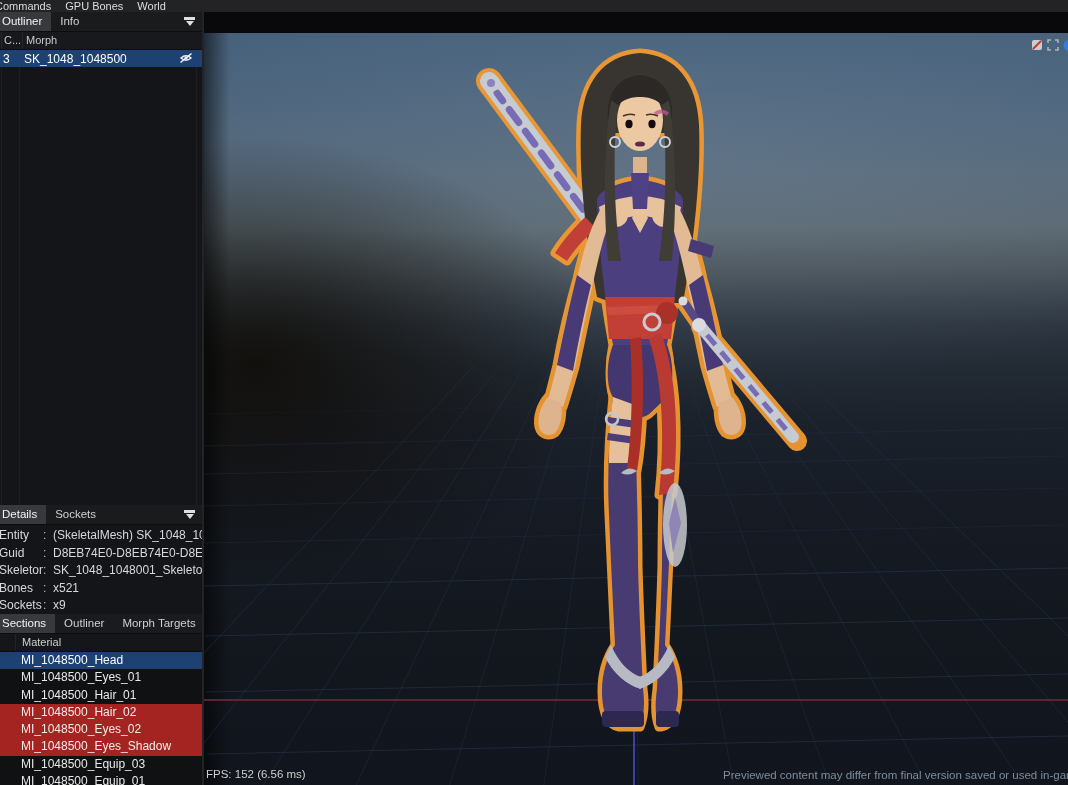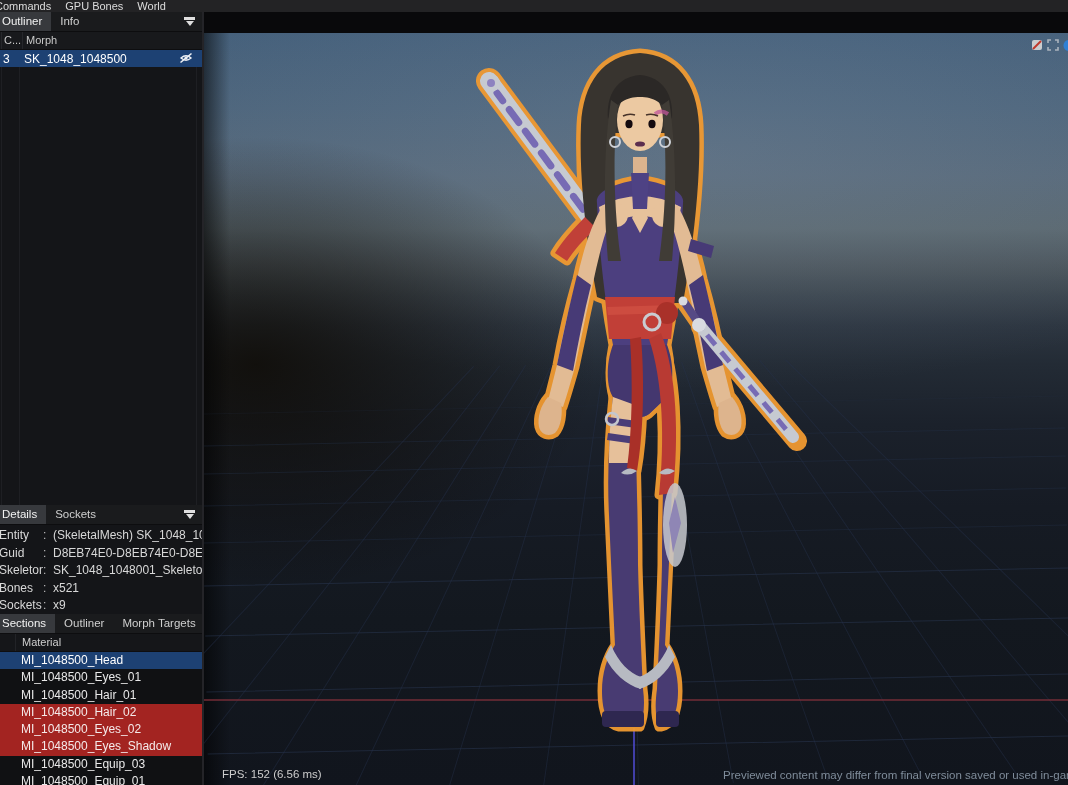--- a/index.html
+++ b/index.html
@@ -53,21 +53,21 @@
   #canvas{position:absolute;left:0;top:21px;width:864px;height:752px;overflow:hidden;
     background:
       linear-gradient(90deg, rgba(0,0,0,0.55), rgba(0,0,0,0) 26px),
       radial-gradient(ellipse 55% 42% at 6% 44%, rgba(14,10,4,0.82), rgba(14,10,4,0) 72%),
       radial-gradient(ellipse 95% 42% at 58% 16%, rgba(136,152,172,0.22), rgba(0,0,0,0) 75%),
       linear-gradient(180deg,#45607b 0%,#4d657c 10%,#57697a 19%,#5a6870 26%,#4b555c 31%,#3a444d 35%,#2c3540 39%,#232b35 44%,#1b212b 52%,#161b24 63%,#13181f 78%,#11151d 100%);}
   #grid,#charsvg{position:absolute;pointer-events:none;}
   #grid{left:0;top:0;}
   #charsvg{left:241px;top:12px;}
   #vp-icons{position:absolute;top:5px;right:0;height:14px;display:flex;gap:4px;align-items:center;}
-  #fps{position:absolute;left:18px;bottom:5px;font-size:11.5px;color:#cccccc;}
+  #fps{position:absolute;left:2px;bottom:5px;font-size:11.5px;color:#cccccc;}
   #disclaimer{position:absolute;right:-14px;bottom:4px;font-size:11.5px;color:#7f8c9a;white-space:nowrap;}
 </style>
 </head>
 <body>
 
 <div id="app">
 
   <div id="menubar">
     <div class="inner">
       <span class="mi">Commands</span>

